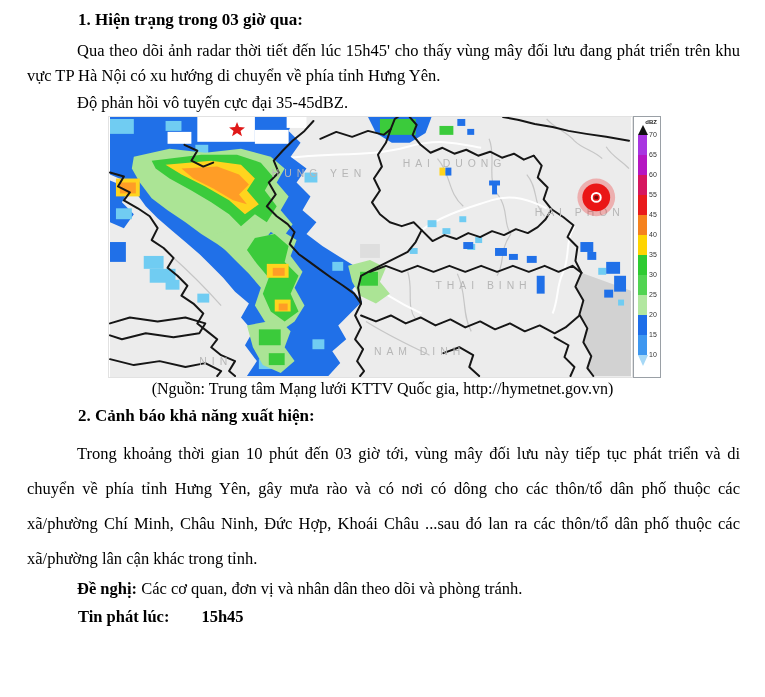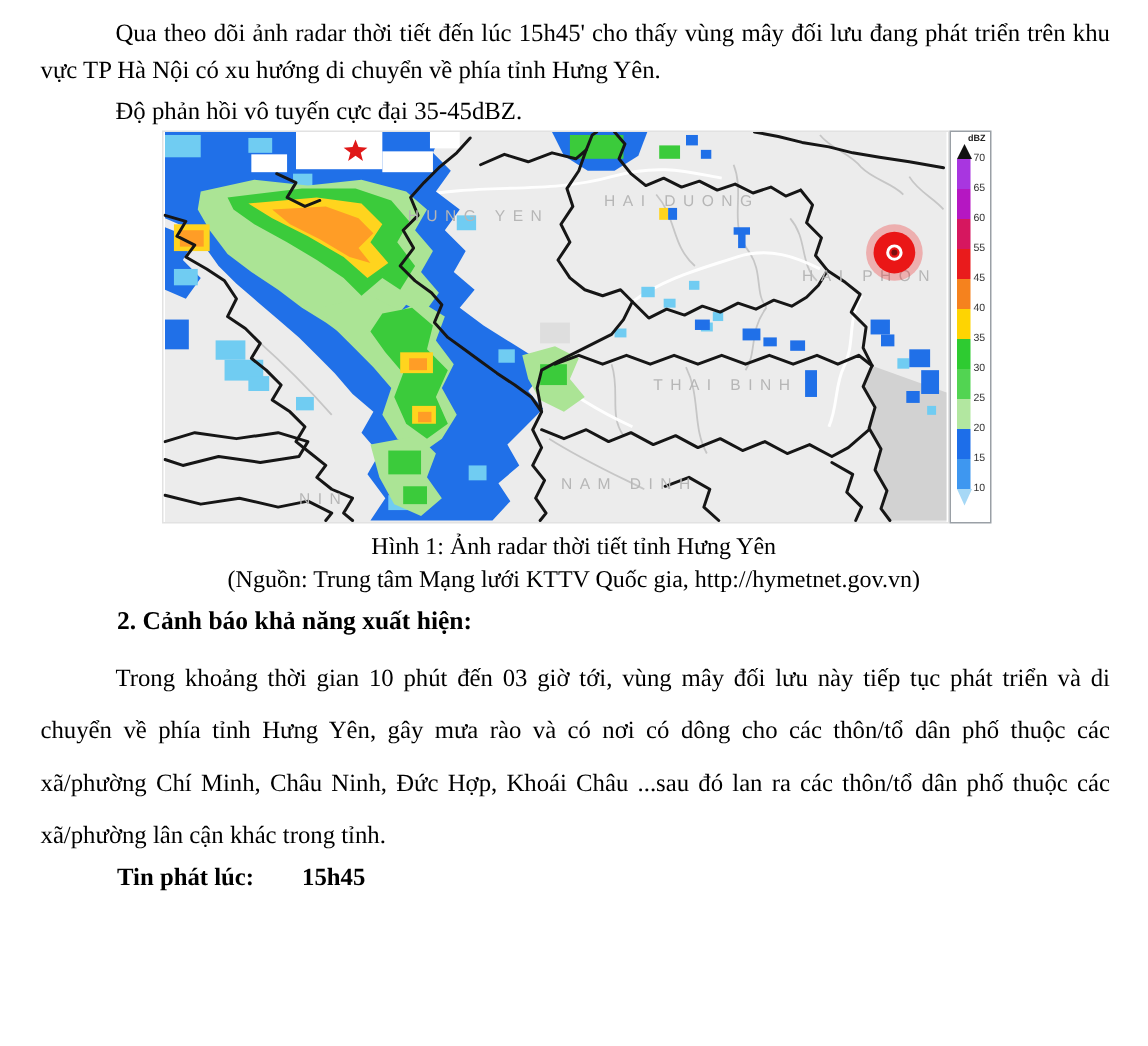--- a/index.html
+++ b/index.html
@@ -40,20 +40,21 @@
   .req{font-size:16.5px;line-height:25px;margin:0 25px 5px 27px;text-indent:50px;}
   .issued{font-size:16.5px;line-height:22px;margin:0 25px 0 78px;font-weight:bold;}
   .time{margin-left:32px;}
   b{font-weight:bold;}
 </style>
 </head>
 <body>
 
 <div class="doc">
 
+  <h3 class="h h1m">1. Hiện trạng trong 03 giờ qua:</h3>
   <p class="body-p p1">Qua theo dõi ảnh radar thời tiết đến lúc 15h45' cho thấy vùng mây đối lưu đang phát triển trên khu vực TP Hà Nội có xu hướng di chuyển về phía tỉnh Hưng Yên.</p>
   <p class="body-p p2">Độ phản hồi vô tuyến cực đại 35-45dBZ.</p>
 
   <div class="figure">
     <svg class="mapsvg" width="525" height="262" viewBox="0 0 525 262" xmlns="http://www.w3.org/2000/svg">
       <rect x="0" y="0" width="525" height="262" fill="#ececec"></rect>
       <path d="M475,157 L469,171 L477,185 L473,199 L481,213 L477,227 L485,241 L481,253 L487,261 L525,261 L525,175 Z" fill="#d2d2d2"></path>
       <rect x="252" y="128" width="20" height="14" fill="#dedede"></rect>
 
       <g>
@@ -217,25 +218,28 @@
           <span class="tick" style="top: 134px;">35</span>
           <span class="tick" style="top: 154px;">30</span>
           <span class="tick" style="top: 174px;">25</span>
           <span class="tick" style="top: 194px;">20</span>
           <span class="tick" style="top: 214px;">15</span>
           <span class="tick" style="top: 234px;">10</span>
         </div>
     </div>
   </div>
 
-  <p class="cap cap1">Hình 1: Ảnh radar thời tiết tỉnh Hưng Yên</p>
   <p class="cap">(Nguồn: Trung tâm Mạng lưới KTTV Quốc gia, http://hymetnet.gov.vn)</p>
 
   <h3 class="h h2m">2. Cảnh báo khả năng xuất hiện:</h3>
   <p class="body-p p34">Trong khoảng thời gian 10 phút đến 03 giờ tới, vùng mây đối lưu này tiếp tục phát triển và di chuyển về phía tỉnh Hưng Yên, gây mưa rào và có nơi có dông cho các thôn/tổ dân phố thuộc các xã/phường Chí Minh, Châu Ninh, Đức Hợp, Khoái Châu ...sau đó lan ra các thôn/tổ dân phố thuộc các xã/phường lân cận khác trong tỉnh.</p>
 
 
+  <p class="req">
+    <b>Đề nghị:</b>
+    <span>Các cơ quan, đơn vị và nhân dân theo dõi và phòng tránh.</span>
+  </p>
 
   <p class="issued">
     <b>Tin phát lúc:</b><b class="time">15h45</b>
   </p>
 
 </div>
 
 </body></html>

